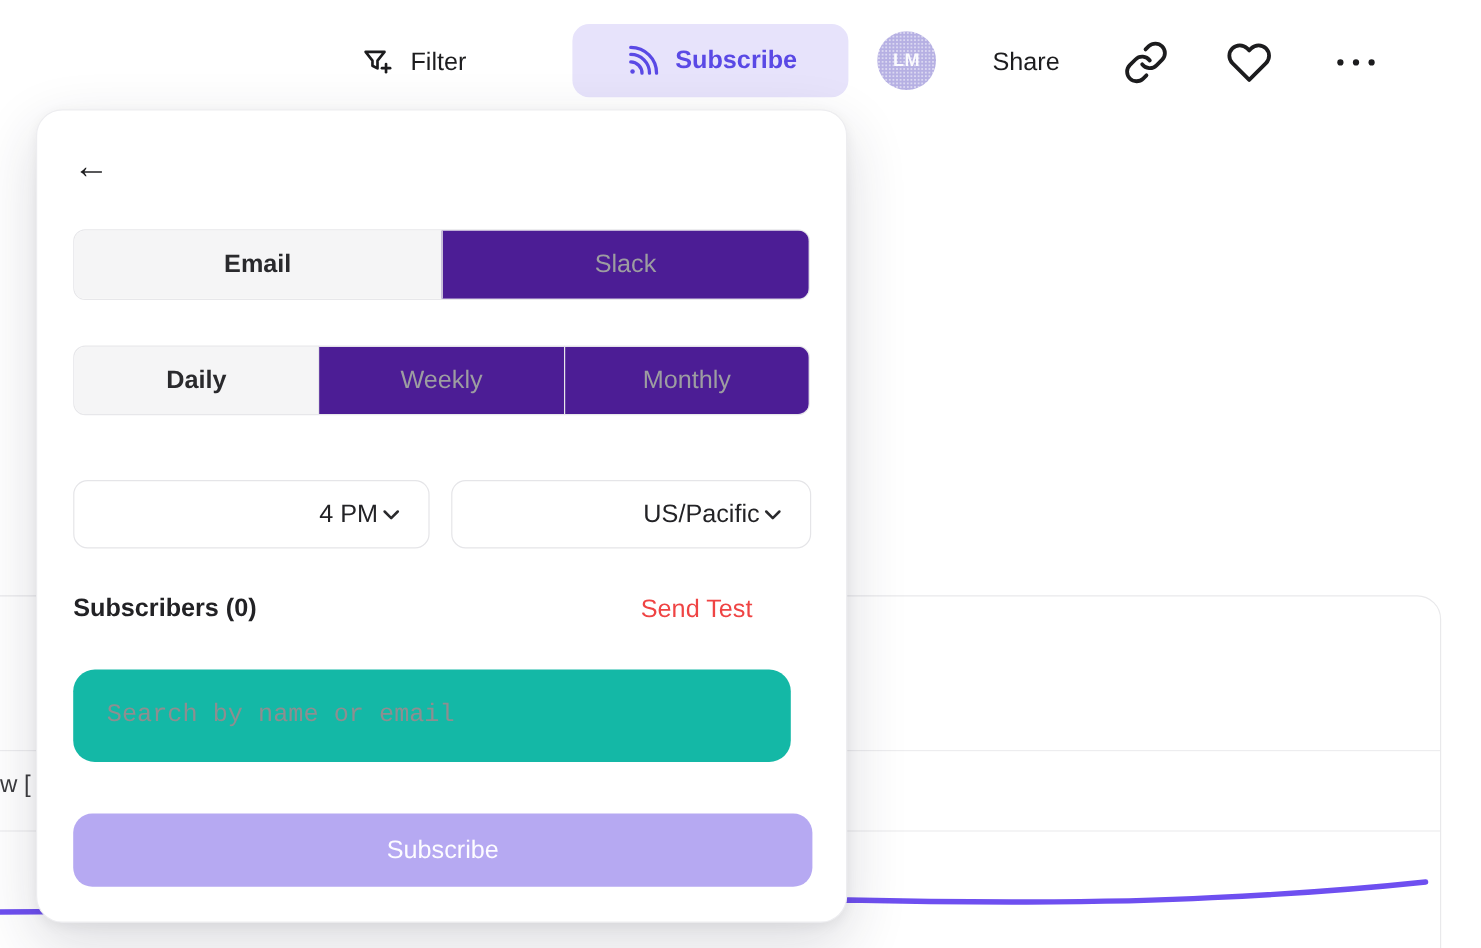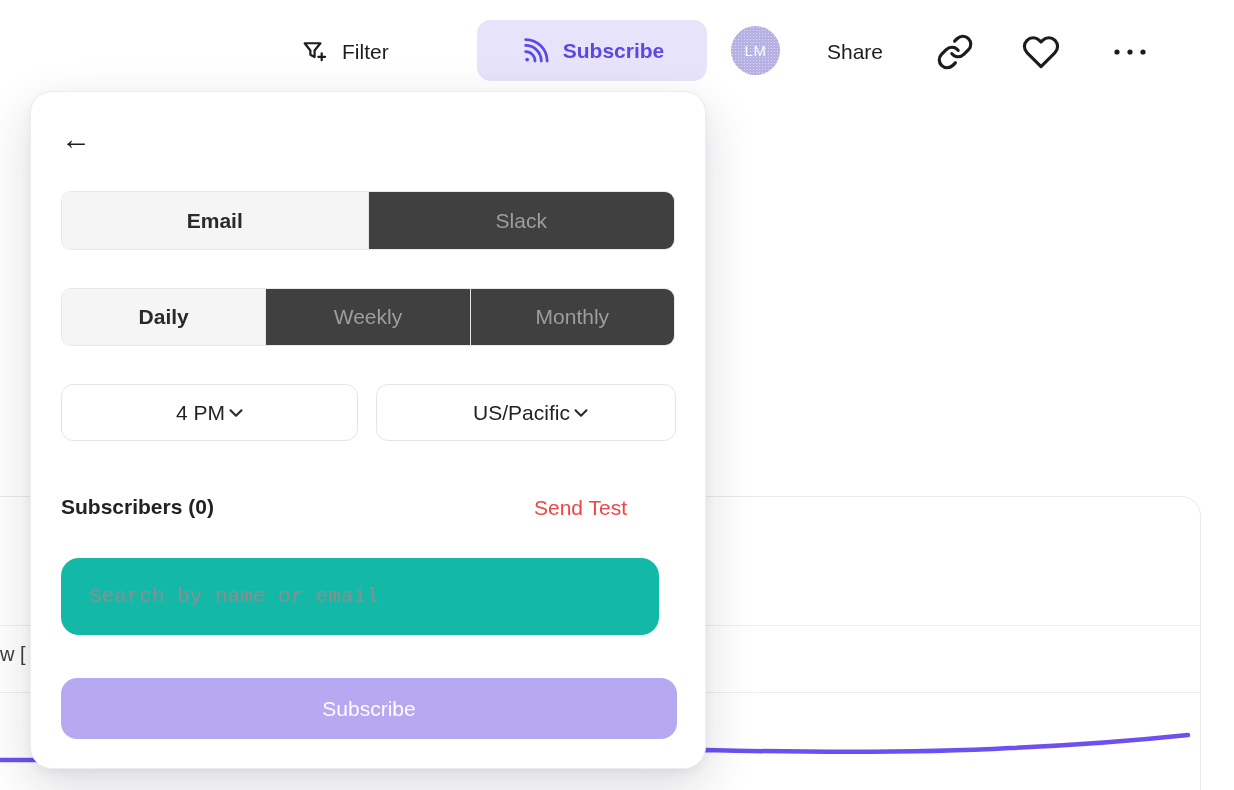--- a/index.html
+++ b/index.html
@@ -33,21 +33,21 @@
     background:#e7e3fb; border-radius:14px; justify-content:center;
   }
   .subscribe-pill .tb-label { color:#5a49e5; font-weight:600; }
   .avatar {
     left:731px; top:26px; width:49px; height:49px; border-radius:50%;
     background-color:#b6b0e3;
     background-image:radial-gradient(rgba(255,255,255,0.5) 1px, rgba(0,0,0,0) 1px);
     background-size:3px 3px;
     display:flex; align-items:center; justify-content:center;
   }
-  .avatar span { color:rgba(255,255,255,0.93); font-size:15px; font-weight:400; letter-spacing:.5px; }
+  .avatar span { color:rgba(255,255,255,0.93); font-size:15px; font-weight:700; letter-spacing:.5px; }
   .share-btn { left:827px; top:34px; height:36px; }
   .link-btn  { left:936px; top:33px; height:38px; }
   .heart-btn { left:1021px; top:33px; height:38px; }
   .more-btn  { left:1110px; top:42px; height:20px; }
 
   
   .modal {
     position:absolute; left:30px; top:91px; width:676px; height:678px;
     background:#ffffff; border:1px solid #ededf0; border-radius:22px;
     box-shadow:0 18px 50px rgba(35,35,60,0.16), 0 3px 10px rgba(0,0,0,0.05);
@@ -61,29 +61,29 @@
     font-size:23px; font-weight:600; color:#1c1c1e; letter-spacing:-0.2px;
   }
   .seg-control {
     position:absolute; left:30px; width:614px; display:flex;
     border:1px solid #e7e7ea; border-radius:10px; overflow:hidden; background:#ffffff;
   }
   .seg-channel { top:99px; height:59px; }
   .seg-freq   { top:196px; height:58px; }
   .seg {
     flex:1; display:flex; align-items:center; justify-content:center;
-    font-size:21px; color:#9d9da1; background:#404040; cursor:pointer;
+    font-size:21px; color:#9d9da1; background:#4c1d95; cursor:pointer;
   }
   .seg + .seg { border-left:1px solid #e7e7ea; }
   .seg.selected { background:#f5f5f6; color:#2a2a2d; font-weight:600; }
 
   .select-box {
-    position:absolute; top:292px; height:57px;
+    position:absolute; top:308px; height:57px;
     border:1px solid #e5e5e8; border-radius:12px; background:#ffffff;
-    display:flex; align-items:center; justify-content:center;
+    display:flex; align-items:center; justify-content:flex-end;
     padding:0 20px 0 24px; cursor:pointer;
   }
   .select-time { left:30px; width:297px; }
   .select-tz   { left:345px; width:300px;padding-left:33px; }
   .select-box .value { font-size:21px; font-weight:500; color:#232326; }
 
   .subscribers-label {
     position:absolute; left:30px; top:403px; font-size:21px; font-weight:600; color:#222225;
   }
   .send-test {

